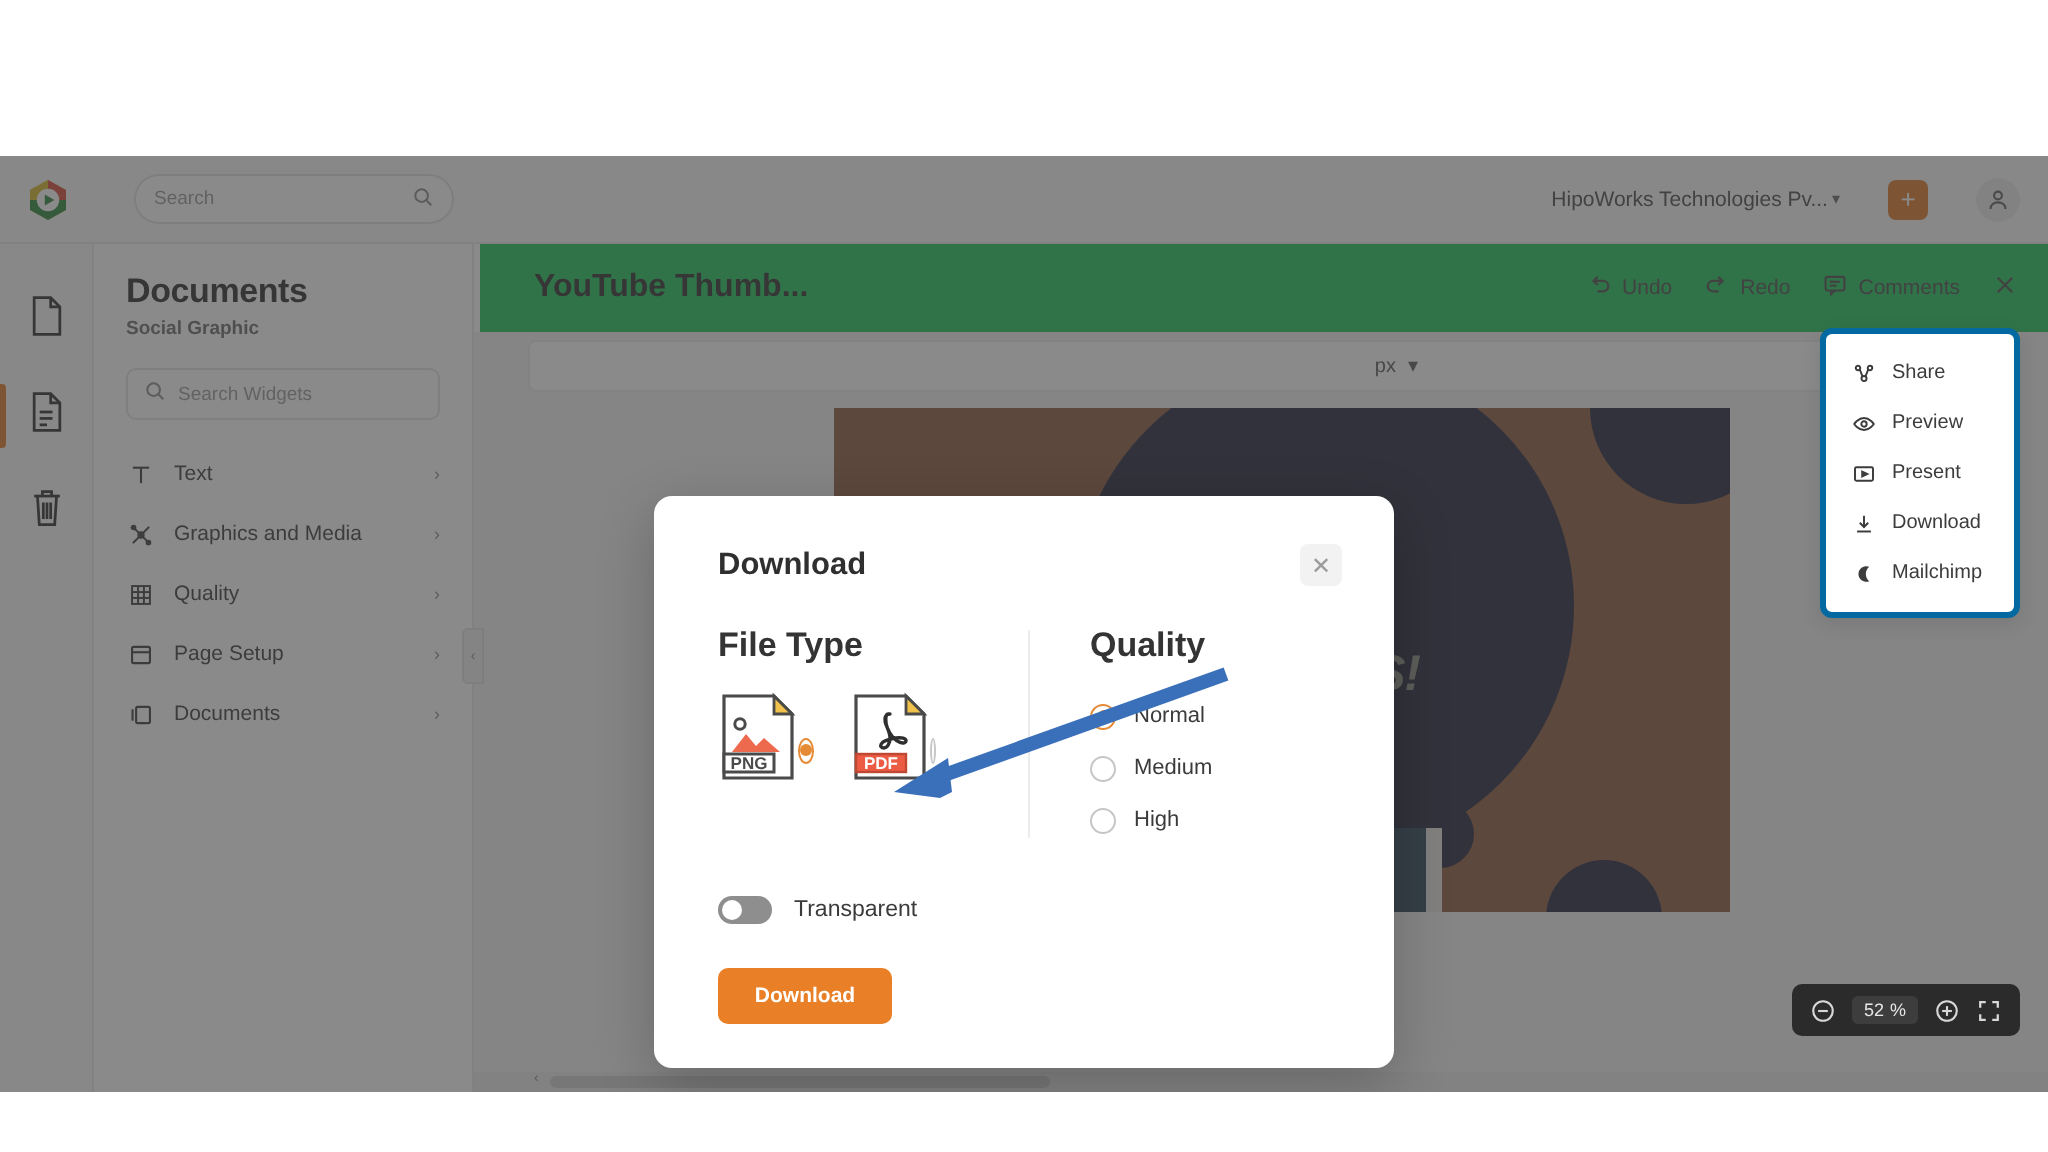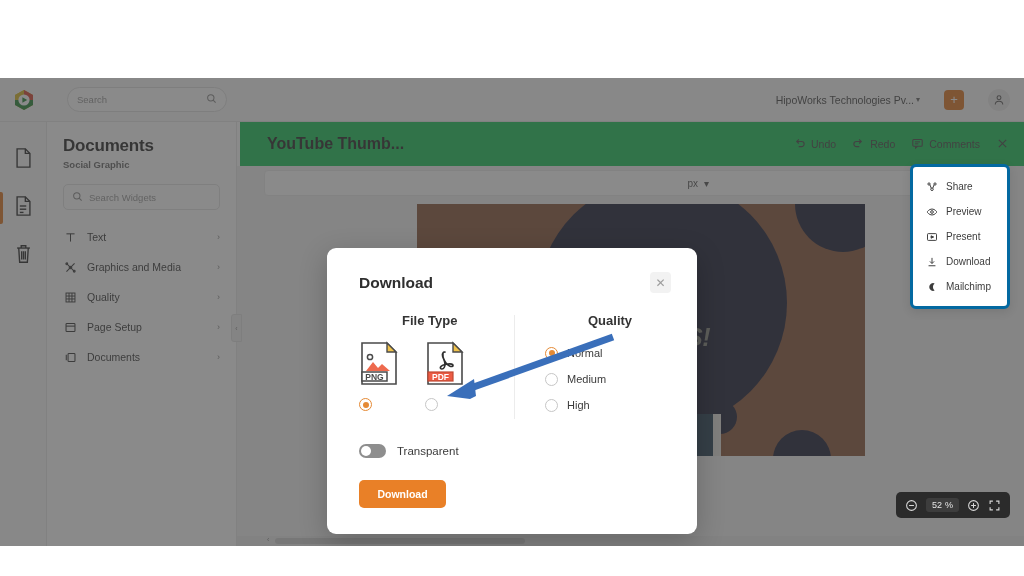--- a/index.html
+++ b/index.html
@@ -257,24 +257,24 @@
     position: absolute; right: 26px; top: 24px;
     width: 21px; height: 21px; border-radius: 4px;
     background: #f2f2f2; color: #9c9c9c;
     display: flex; align-items: center; justify-content: center;
     font-size: 12px; line-height: 1;
   }
   .modal-cols { display: flex; margin-top: 21px; }
   .col-left { width: 155px; }
   .col-div { width: 1px; background: #ececec; margin: 2px 0 0 0; height: 104px; }
   .col-right { padding-left: 30px; }
-  .sec-label { font-size: 13px; font-weight: 700; color: #343434; margin-left: 43px; }
+  .sec-label { font-size: 17px; font-weight: 700; color: #343434; }
 
   .filetypes { display: flex; gap: 23px; margin-top: 13px; }
-  .ft { width: 43px; display: flex; flex-direction: column; align-items: flex-start; }
+  .ft { width: 43px; display: flex; flex-direction: row; align-items: center; }
   .ft .radio { margin-top: 8px; }
 
   .radio {
     width: 13px; height: 13px; border-radius: 50%;
     border: 1.4px solid #c6c6c6; background: #fff;
     display: flex; align-items: center; justify-content: center;
   }
   .radio.on { border-color: #e58a35; }
   .radio.on::after {
     content: ""; width: 6px; height: 6px; border-radius: 50%; background: #e58a35;

